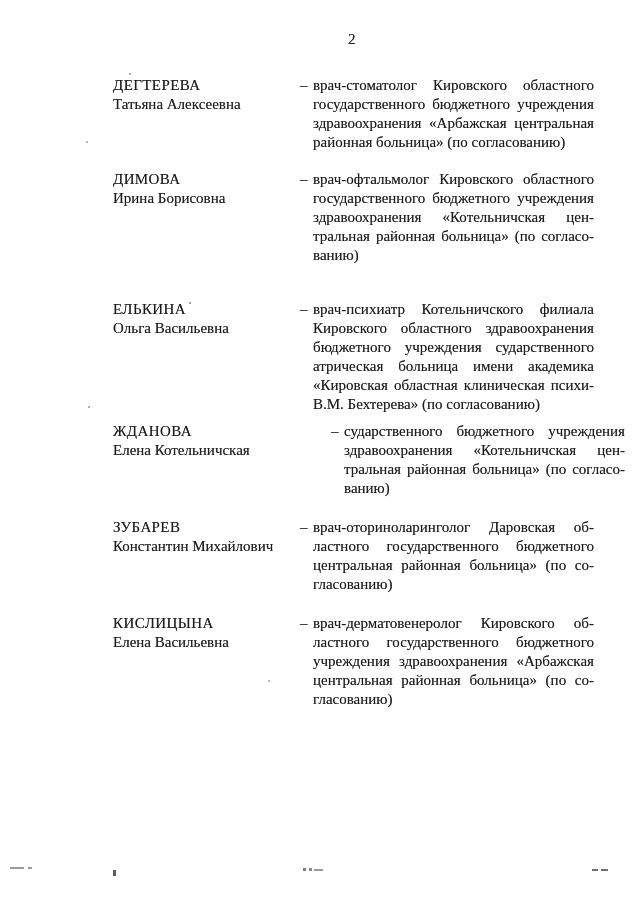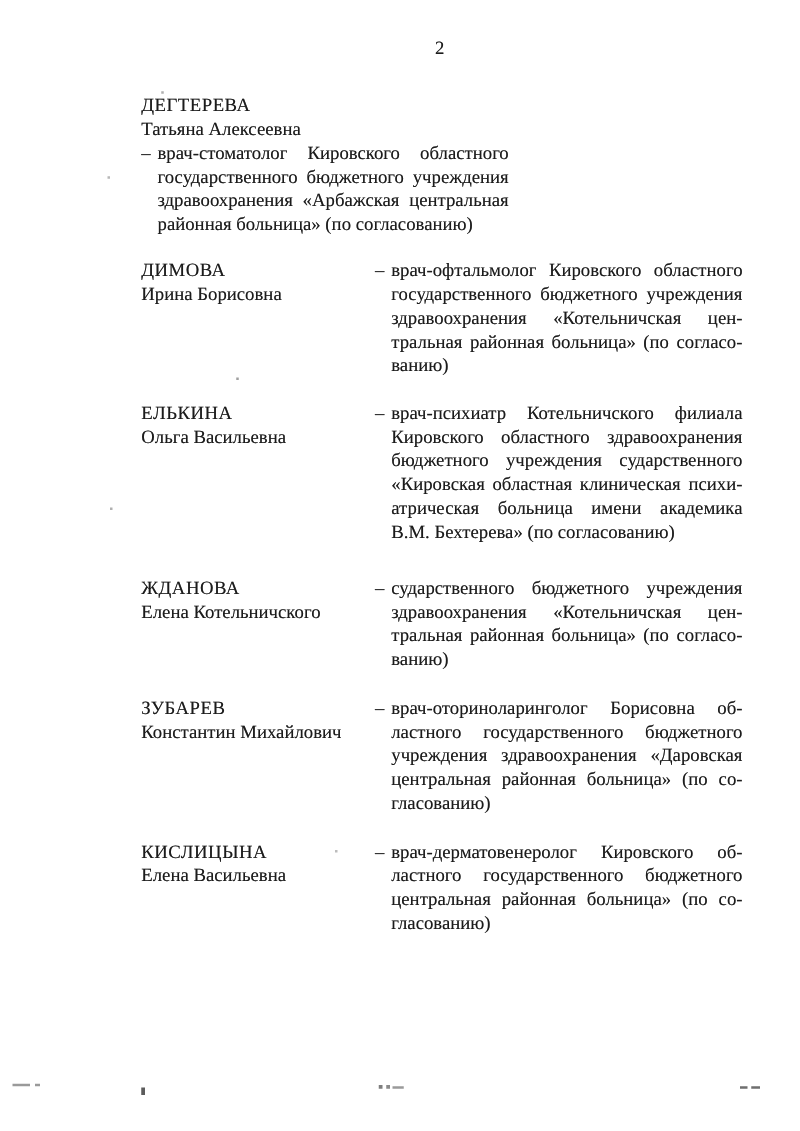--- a/index.html
+++ b/index.html
@@ -27,24 +27,24 @@
   .content {
     position: absolute;
     left: 113px;
     top: 76px;
     width: 481px;
   }
   .entry {
     display: flex;
     align-items: flex-start;
   }
-  .entry-m1 { margin-bottom: 18px; flex-direction: column; }
-  .entry-m2 { margin-bottom: 19px; }
-  .entry-m3 { margin-bottom: 26px; }
-  .entry-m4 { margin-bottom: 20px; }
+  .entry-m1 { margin-bottom: 18px; }
+  .entry-m2 { margin-bottom: 35px; }
+  .entry-m3 { margin-bottom: 8px; }
+  .entry-m4 { margin-bottom: 20px; gap: 31px; }
   .entry-m5 { margin-bottom: 20px; }
   .name-col {
     width: 187px;
     flex-shrink: 0;
     font-size: 15px;
     line-height: 19px;
   }
   .surname {
     letter-spacing: 0.4px;
   }
@@ -139,70 +139,70 @@
       <div class="name-col">
         <div class="surname">ЕЛЬКИНА</div>
         <div class="given-names">Ольга Васильевна</div>
       </div>
       <div class="desc-col">
         <div class="dash">–</div>
         <div class="desc-lines">
           <div class="line">врач-психиатр Котельничского филиала</div>
           <div class="line">Кировского областного здравоохранения</div>
           <div class="line">бюджетного учреждения сударственного</div>
+          <div class="line">атрическая больница имени академика</div>
           <div class="line">«Кировская областная клиническая психи-</div>
-          <div class="line">атрическая больница имени академика</div>
           <div class="line last">В.М. Бехтерева» (по согласованию)</div>
         </div>
       </div>
     </div>
 
     <div class="entry entry-m4">
       <div class="name-col">
         <div class="surname">ЖДАНОВА</div>
-        <div class="given-names">Елена Котельничского</div>
+        <div class="given-names">Елена Котельничская</div>
       </div>
       <div class="desc-col">
         <div class="dash">–</div>
         <div class="desc-lines">
           <div class="line">сударственного бюджетного учреждения</div>
           <div class="line">здравоохранения «Котельничская цен-</div>
           <div class="line">тральная районная больница» (по согласо-</div>
           <div class="line last">ванию)</div>
         </div>
       </div>
     </div>
 
     <div class="entry entry-m5">
       <div class="name-col">
         <div class="surname">ЗУБАРЕВ</div>
         <div class="given-names">Константин Михайлович</div>
       </div>
       <div class="desc-col">
         <div class="dash">–</div>
         <div class="desc-lines">
-          <div class="line">врач-оториноларинголог Борисовна об-</div>
+          <div class="line">врач-оториноларинголог Даровская об-</div>
           <div class="line">ластного государственного бюджетного</div>
-          <div class="line">учреждения здравоохранения «Даровская</div>
           <div class="line">центральная районная больница» (по со-</div>
           <div class="line last">гласованию)</div>
         </div>
       </div>
     </div>
 
     <div class="entry">
       <div class="name-col">
         <div class="surname">КИСЛИЦЫНА</div>
         <div class="given-names">Елена Васильевна</div>
       </div>
       <div class="desc-col">
         <div class="dash">–</div>
         <div class="desc-lines">
           <div class="line">врач-дерматовенеролог Кировского об-</div>
           <div class="line">ластного государственного бюджетного</div>
+          <div class="line">учреждения здравоохранения «Арбажская</div>
           <div class="line">центральная районная больница» (по со-</div>
           <div class="line last">гласованию)</div>
         </div>
       </div>
     </div>
 
   </div>
 
   <div class="artifact a1"></div>
   <div class="artifact a2"></div>

